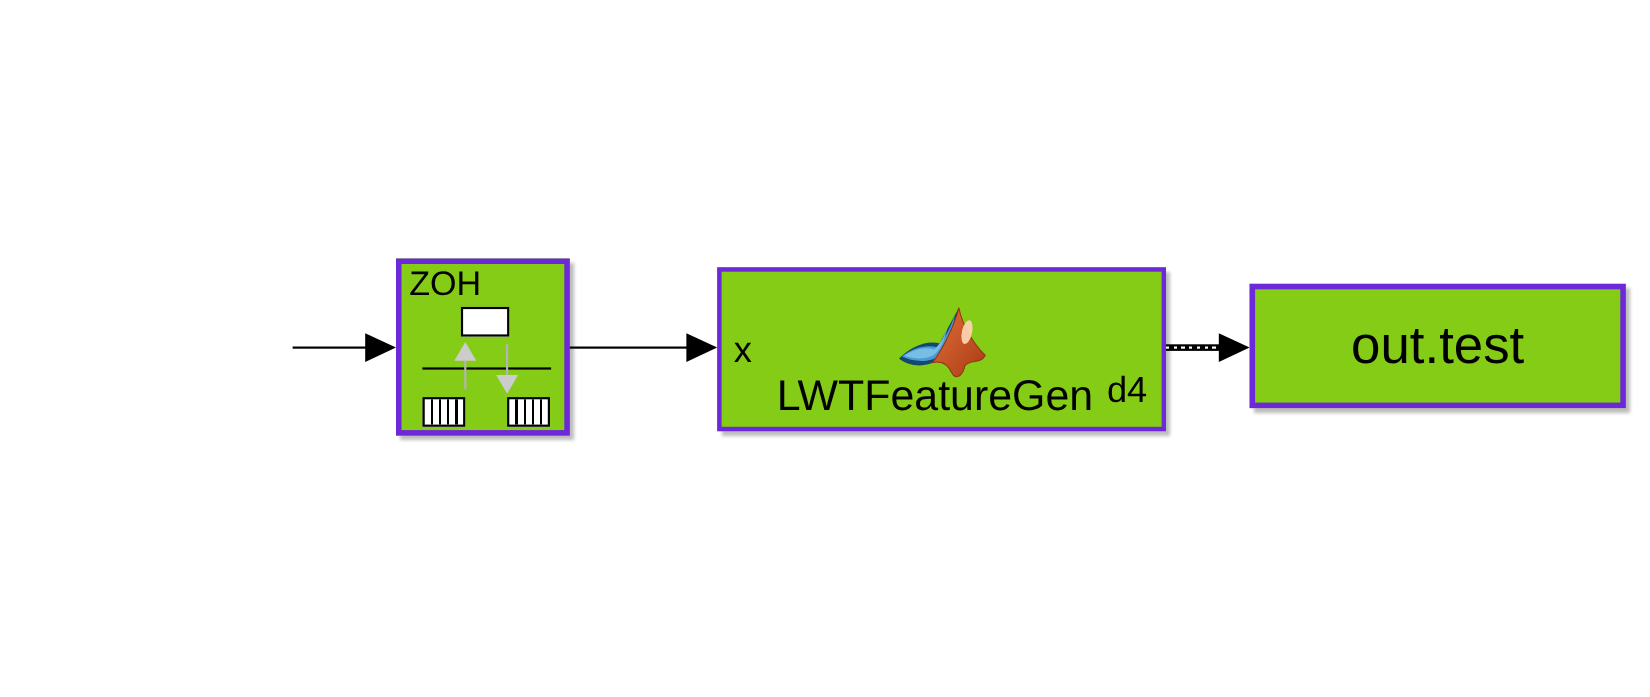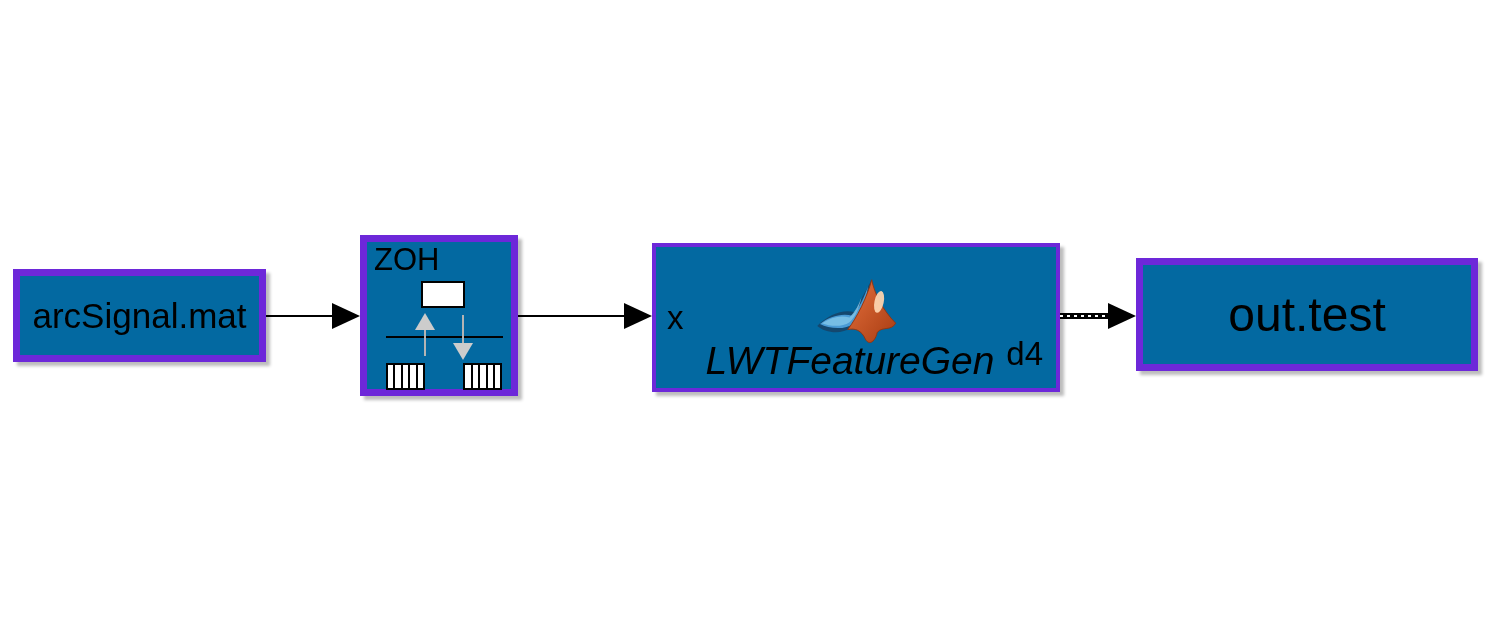--- a/index.html
+++ b/index.html
@@ -8,22 +8,22 @@
     position: relative;
     width: 1500px;
     height: 634px;
     background: #ffffff;
     overflow: hidden;
     font-family: "Liberation Sans", sans-serif;
     color: #000;
   }
   .blk {
     position: absolute;
-    background: #0369a1;
-    border: 7px solid #6d28d9;
+    background: #84cc16;
+    border: 5px solid #6d28d9;
     box-shadow: 4px 4px 3px #bdbdbd;
   }
   .blk-center {
     display: flex;
     align-items: center;
     justify-content: center;
   }
   .wire { position: absolute; }
   .wire-line { position: absolute; background: #000000; }
   .arrowhead {
@@ -66,35 +66,32 @@
     position: absolute; top: 121px;
     width: 39px; height: 27px;
     border: 2px solid #000000;
     background: repeating-linear-gradient(90deg, transparent 0 5.5px, #000 5.5px 7.5px);
     background-color: #fff;
   }
   
   .port-label { position: absolute; top: 50%; transform: translateY(-50%); font-size: 33px; }
   .mlfn-name {
     position: absolute; bottom: 5px; left: 0; right: 12px;
-    text-align: center; font-size: 39px; font-style: italic;
+    text-align: center; font-size: 39px;
   }
   .matlab-logo {
     position: absolute; left: 50%; top: 30px;
     transform: translateX(-50%);
   }
 </style>
 </head>
 <body>
 
 <div id="canvas">
 
-  <div class="blk blk-center" style="left:13px; top:269px; width:253px; height:93px;">
-    <span style="font-size:35px;">arcSignal.mat</span>
-  </div>
 
   <div class="wire">
     <div class="wire-line" style="left:266px; top:315px; width:68px; height:2px;"></div>
     <div class="arrowhead" style="left:332px; top:303px;"></div>
   </div>
 
   <div class="blk" style="left:360px; top:235px; width:158px; height:161px;">
     <span class="zoh-label">ZOH</span>
     <div>
       <div class="rt-rect"></div>

